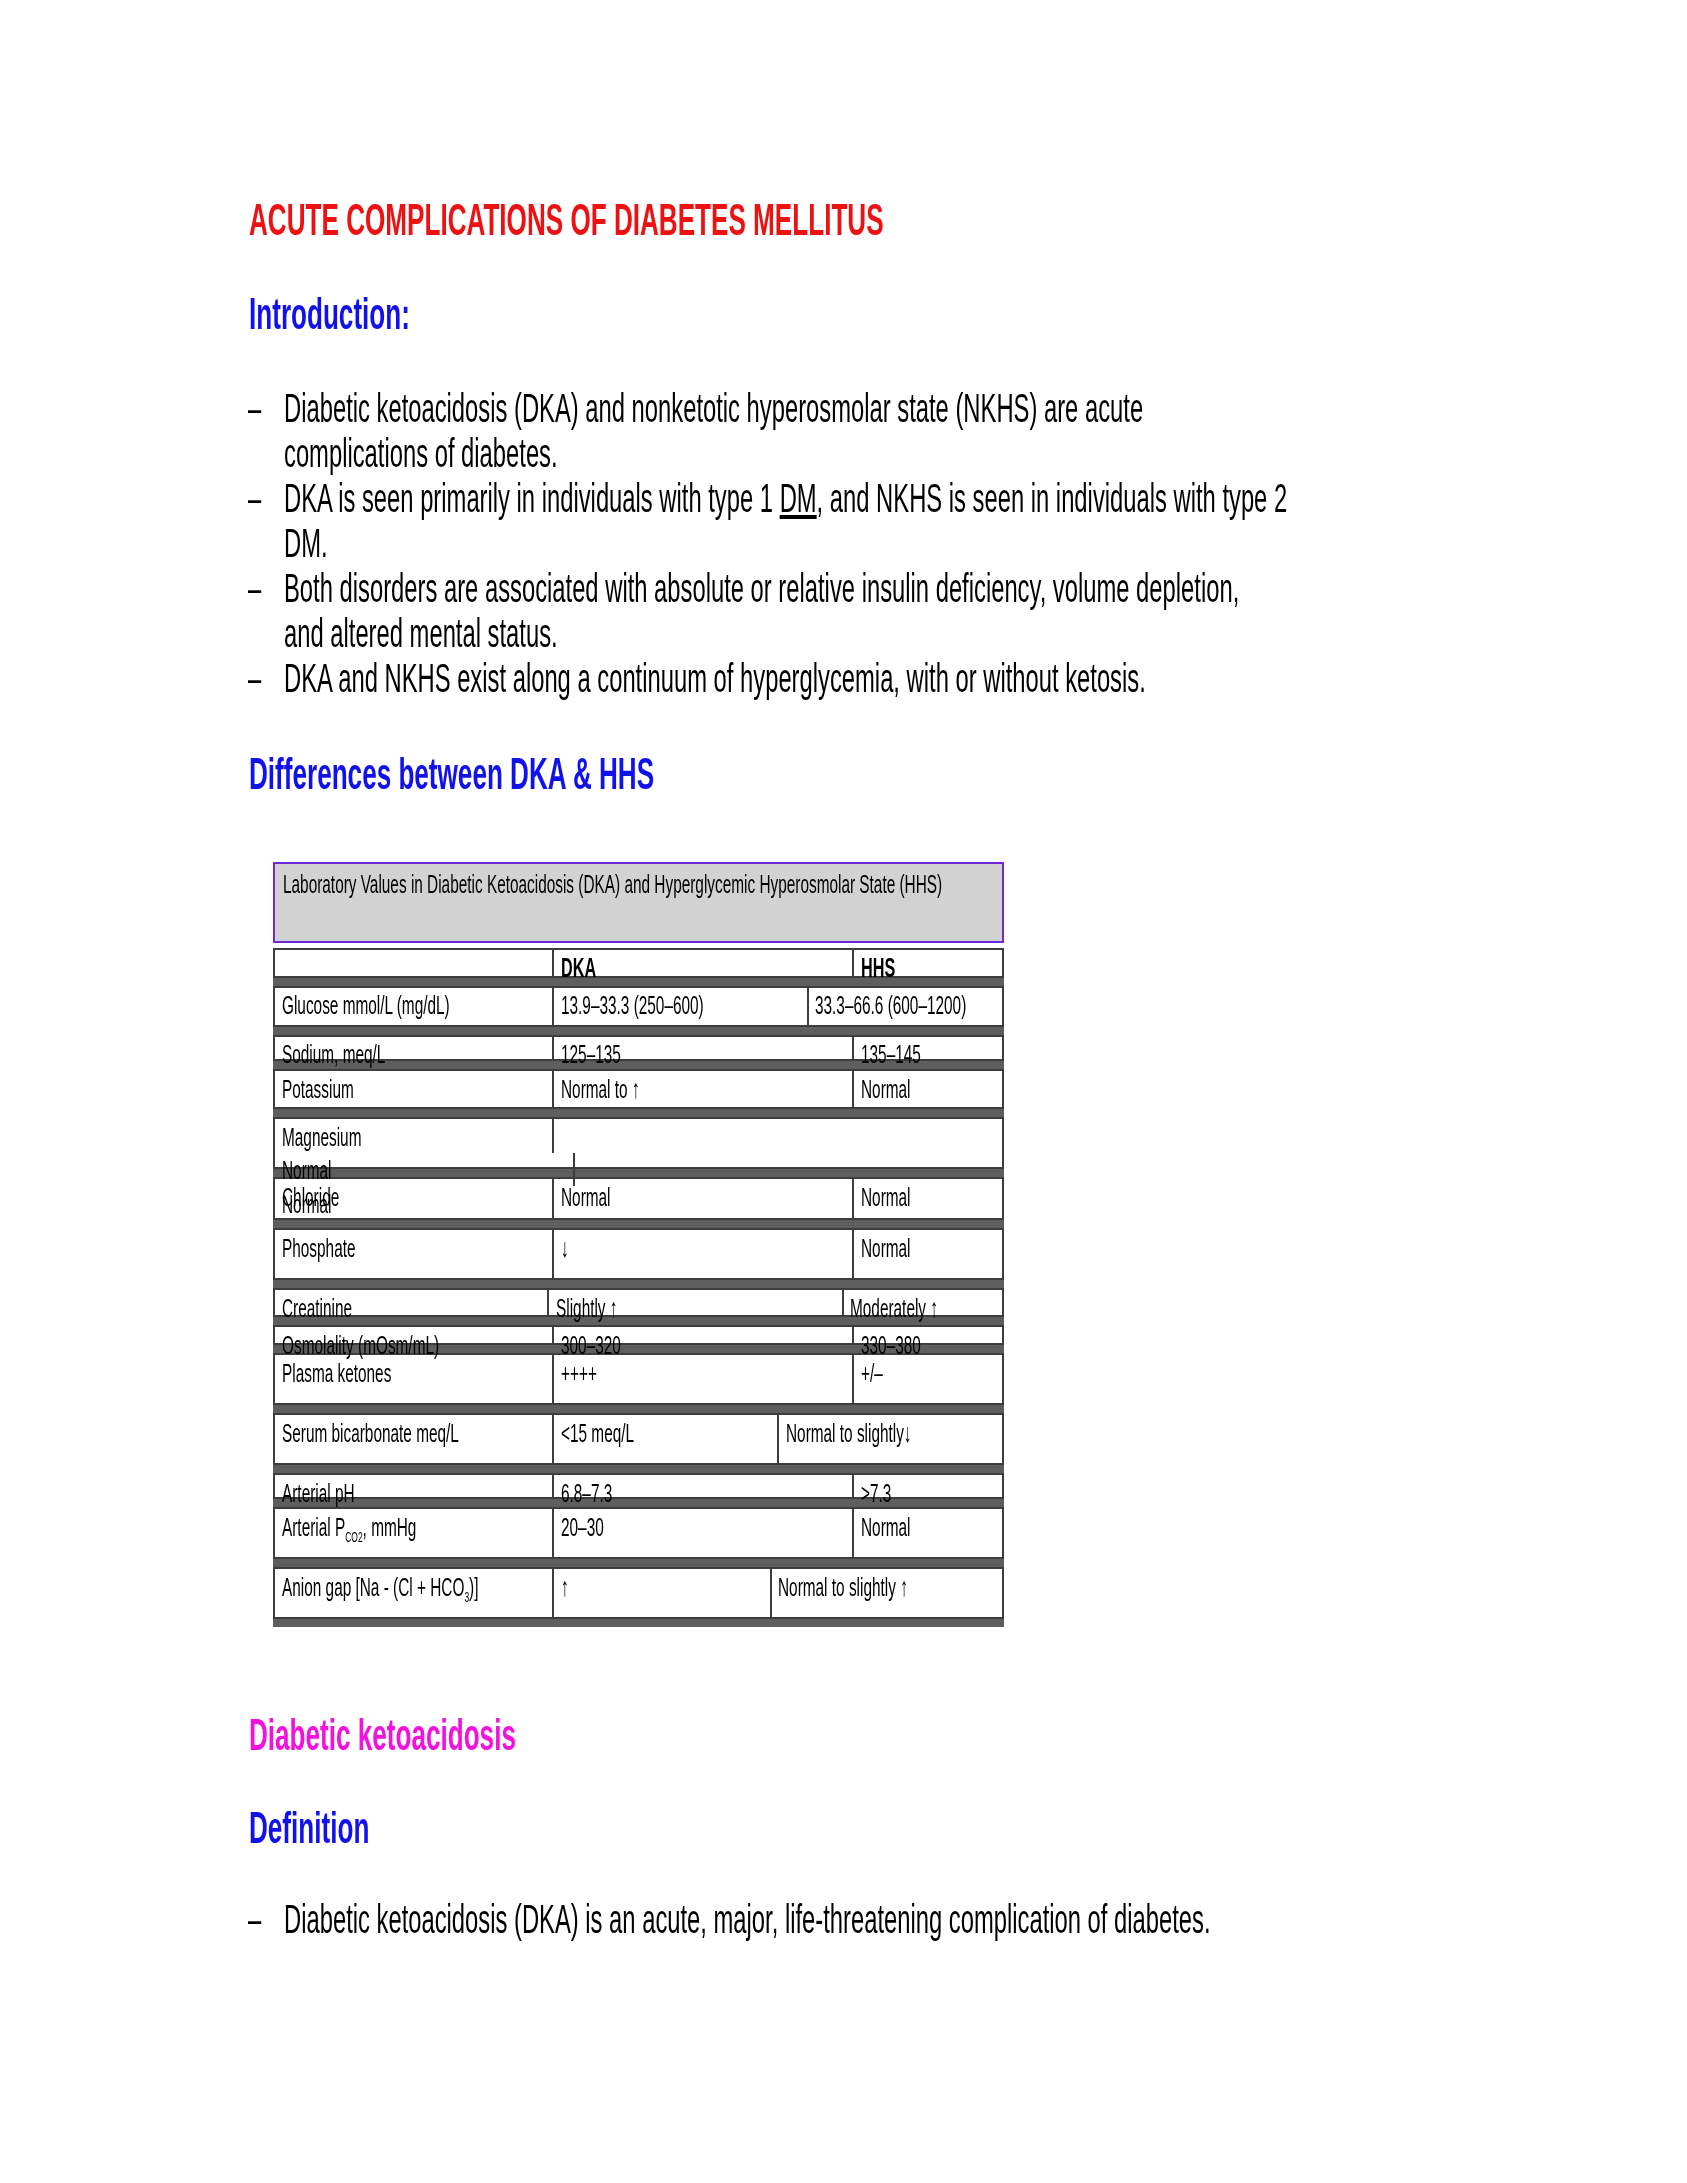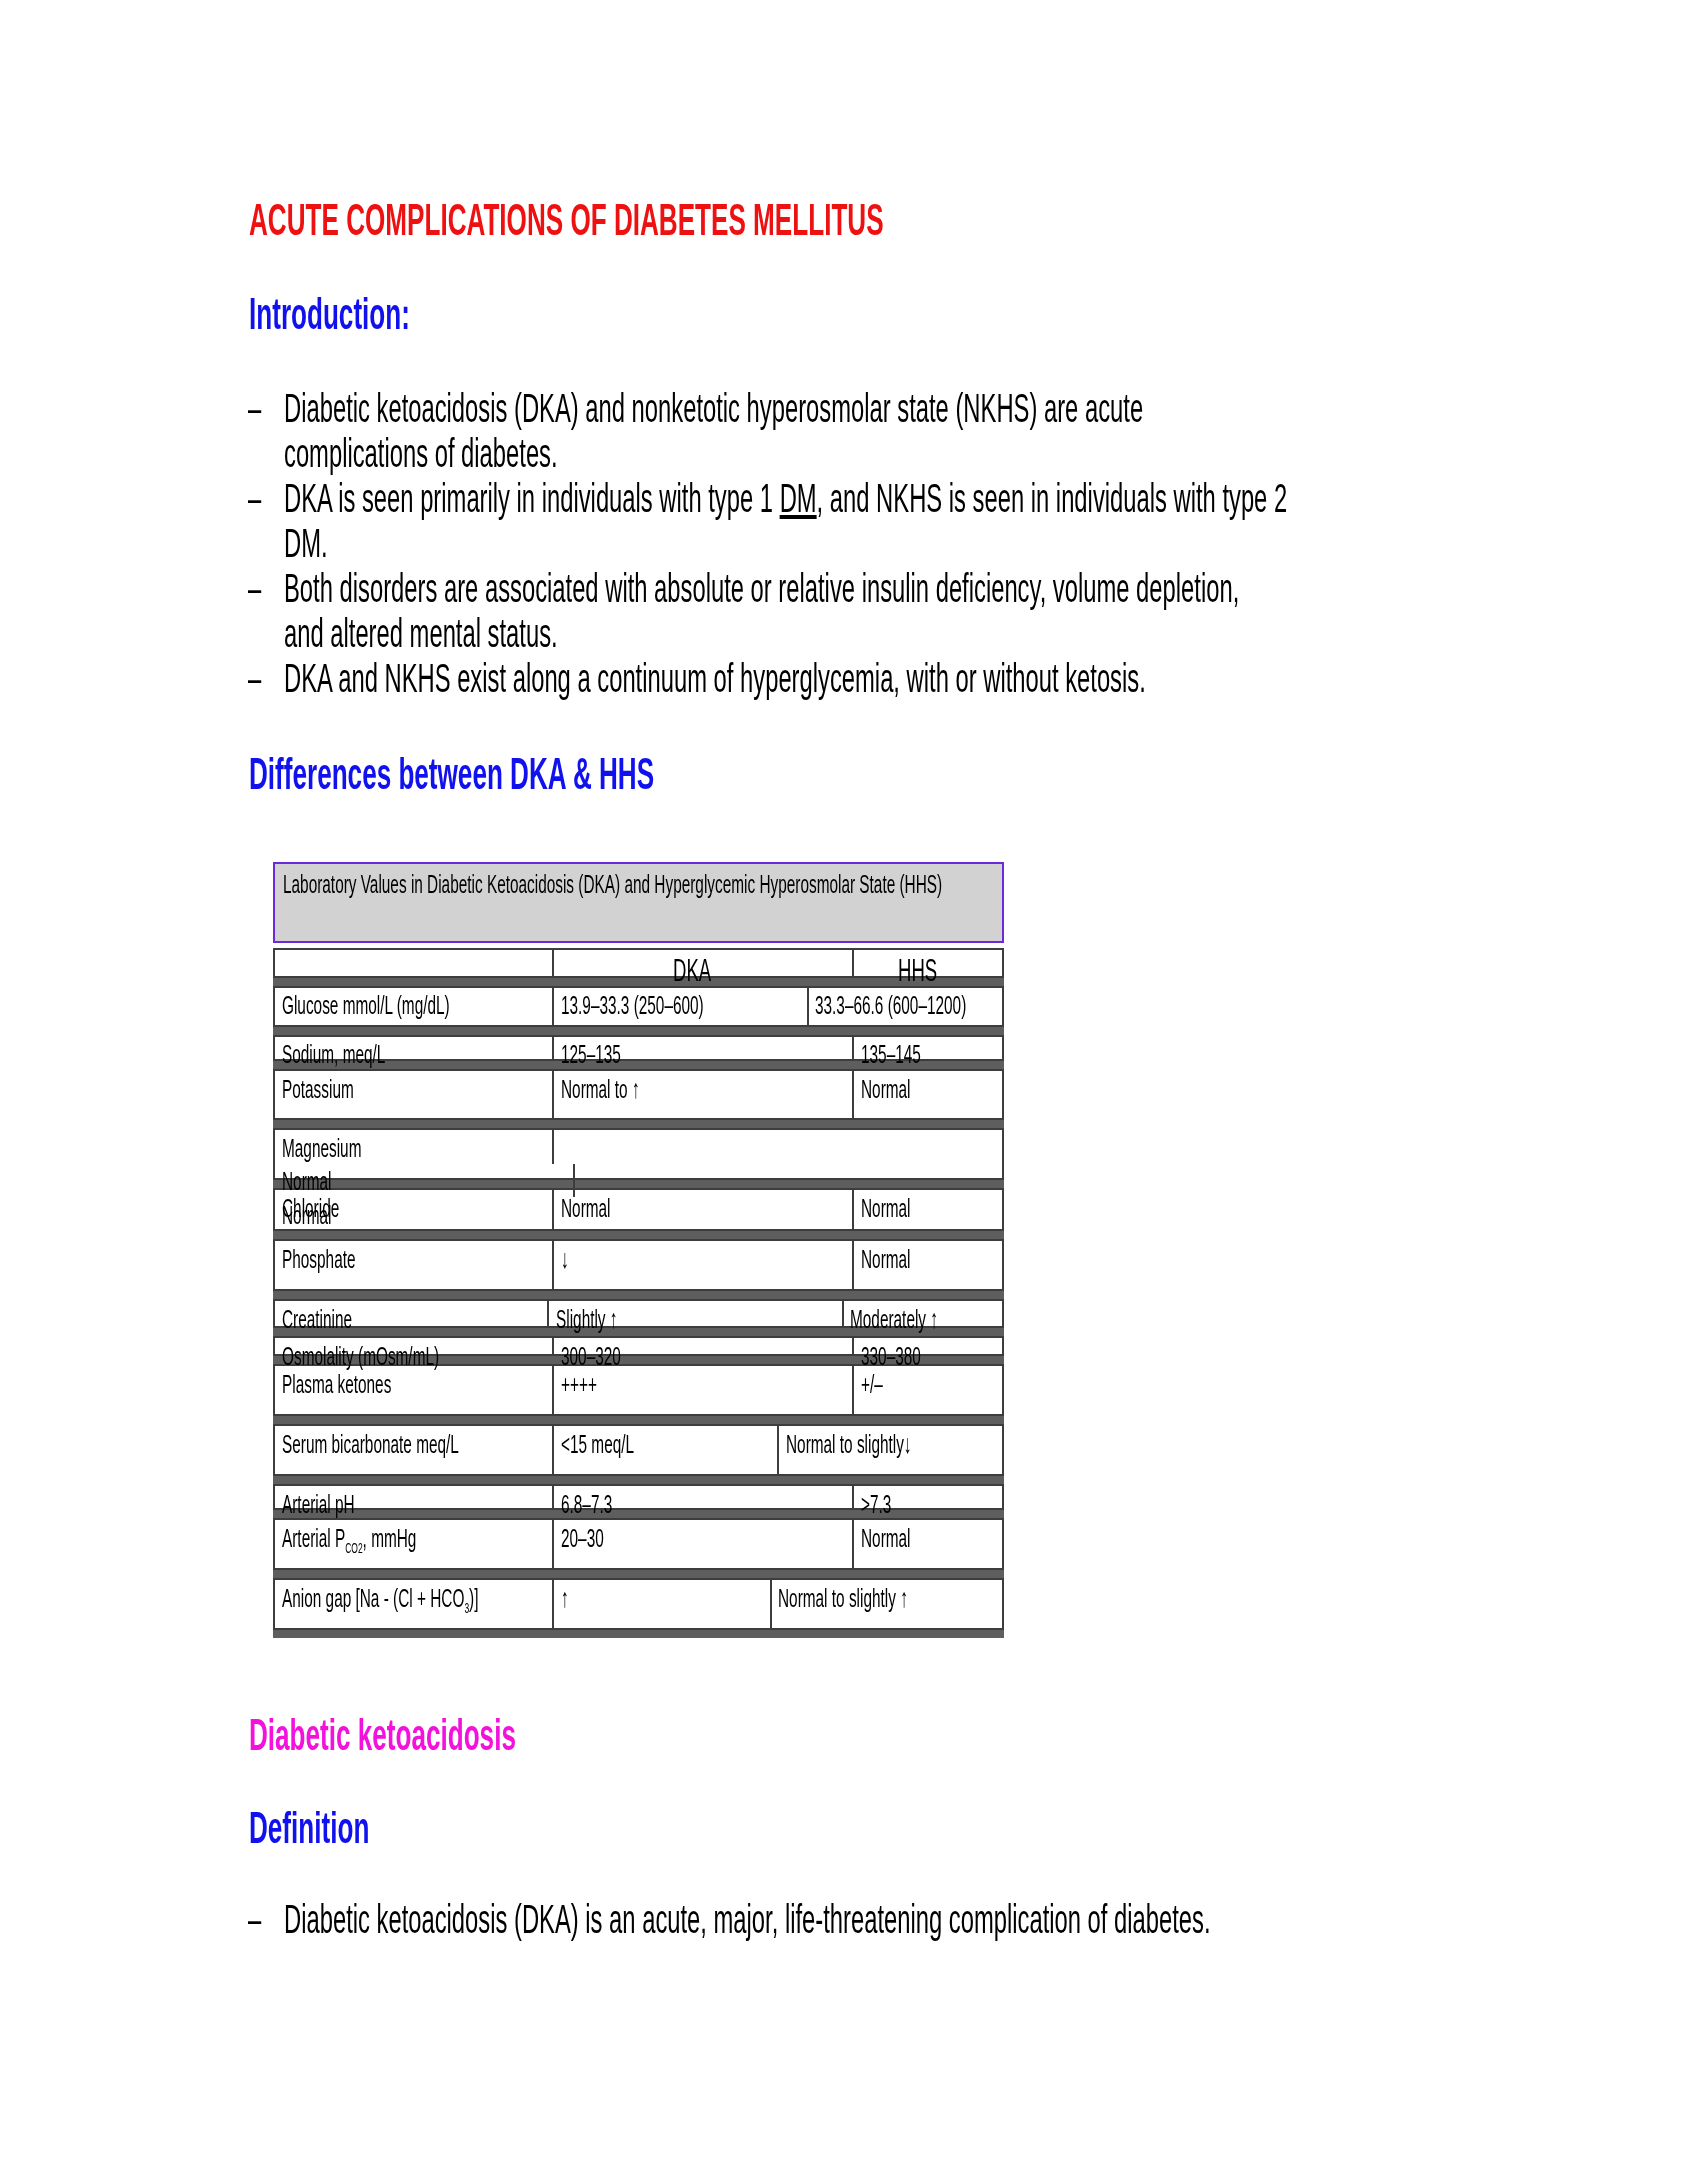--- a/index.html
+++ b/index.html
@@ -26,21 +26,21 @@
     height:81px; background:#d2d2d2; border:2px solid #6d28d9;
     padding:5.3px 0 0 8px; font-size:26.5px;
   }
   .gap { height:4.6px; background:#ffffff; }
   .sep { height:8px; background:#5e5e5e; }
   .trow { display:flex; border:2px solid #3d3d3d; background:#ffffff; }
   .c  { padding:2.6px 0 0 6.6px; font-size:26.5px; overflow:visible; }
   .c1 { width:279px; border-right:2px solid #3d3d3d; }
   .c2 { width:300px; border-right:2px solid #3d3d3d; }
   .c3 { flex:1; }
-  .thead .c { font-size:32px; font-weight:normal;text-align:center; }
+  .thead .c { font-size:28px; font-weight:bold; }
   sub { font-size:14.6px; }
 </style>
 </head>
 <body>
 
 <div class="page">
 
   <span class="abs cond h h-red" style="left:249px; top:196px;">ACUTE COMPLICATIONS OF DIABETES MELLITUS</span>
 
   <span class="abs cond h h-blue" style="left:249px; top:290px;">Introduction:</span>
@@ -82,21 +82,21 @@
     </div>
     <div class="sep"></div>
 
     <div class="trow" style="height:26.5px;">
       <div class="c c1"><span class="cond">Sodium, meq/L</span></div>
       <div class="c c2"><span class="cond">125–135</span></div>
       <div class="c c3"><span class="cond">135–145</span></div>
     </div>
     <div class="sep"></div>
 
-    <div class="trow" style="height:51px;">
+    <div class="trow" style="height:40px;">
       <div class="c c1"><span class="cond">Potassium</span></div>
       <div class="c c2"><span class="cond">Normal to ↑</span></div>
       <div class="c c3"><span class="cond">Normal</span></div>
     </div>
     <div class="sep"></div>
 
     <div class="trow" style="height:52px;flex-direction:column;">
       <div class="c c1"><span class="cond">Magnesium</span></div>
       <div class="c c2"><span class="cond">Normal</span></div>
       <div class="c c3"><span class="cond">Normal</span></div>

